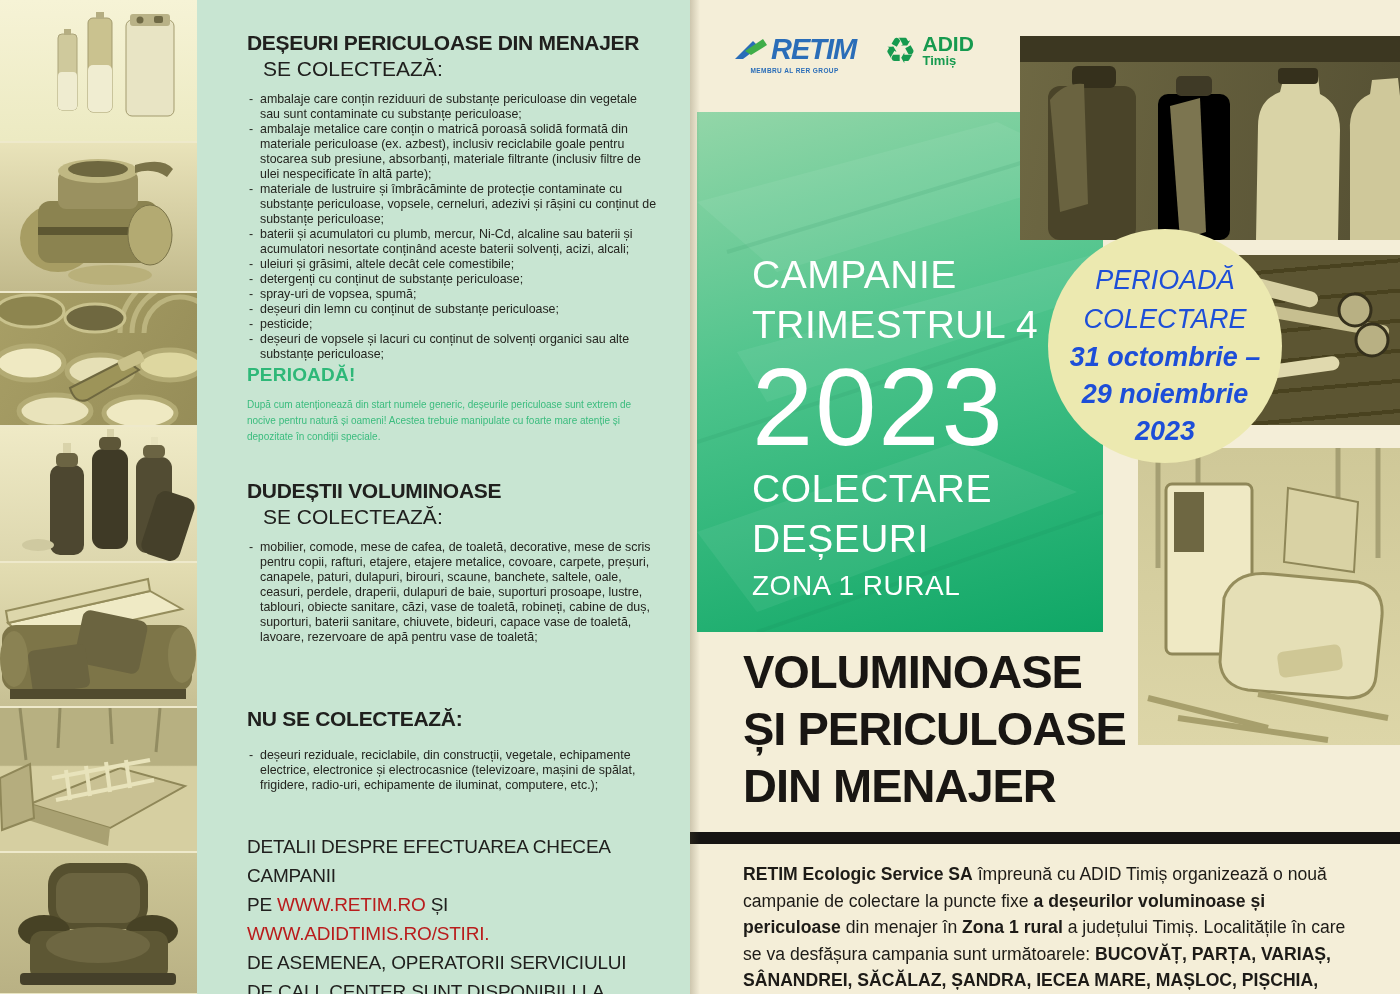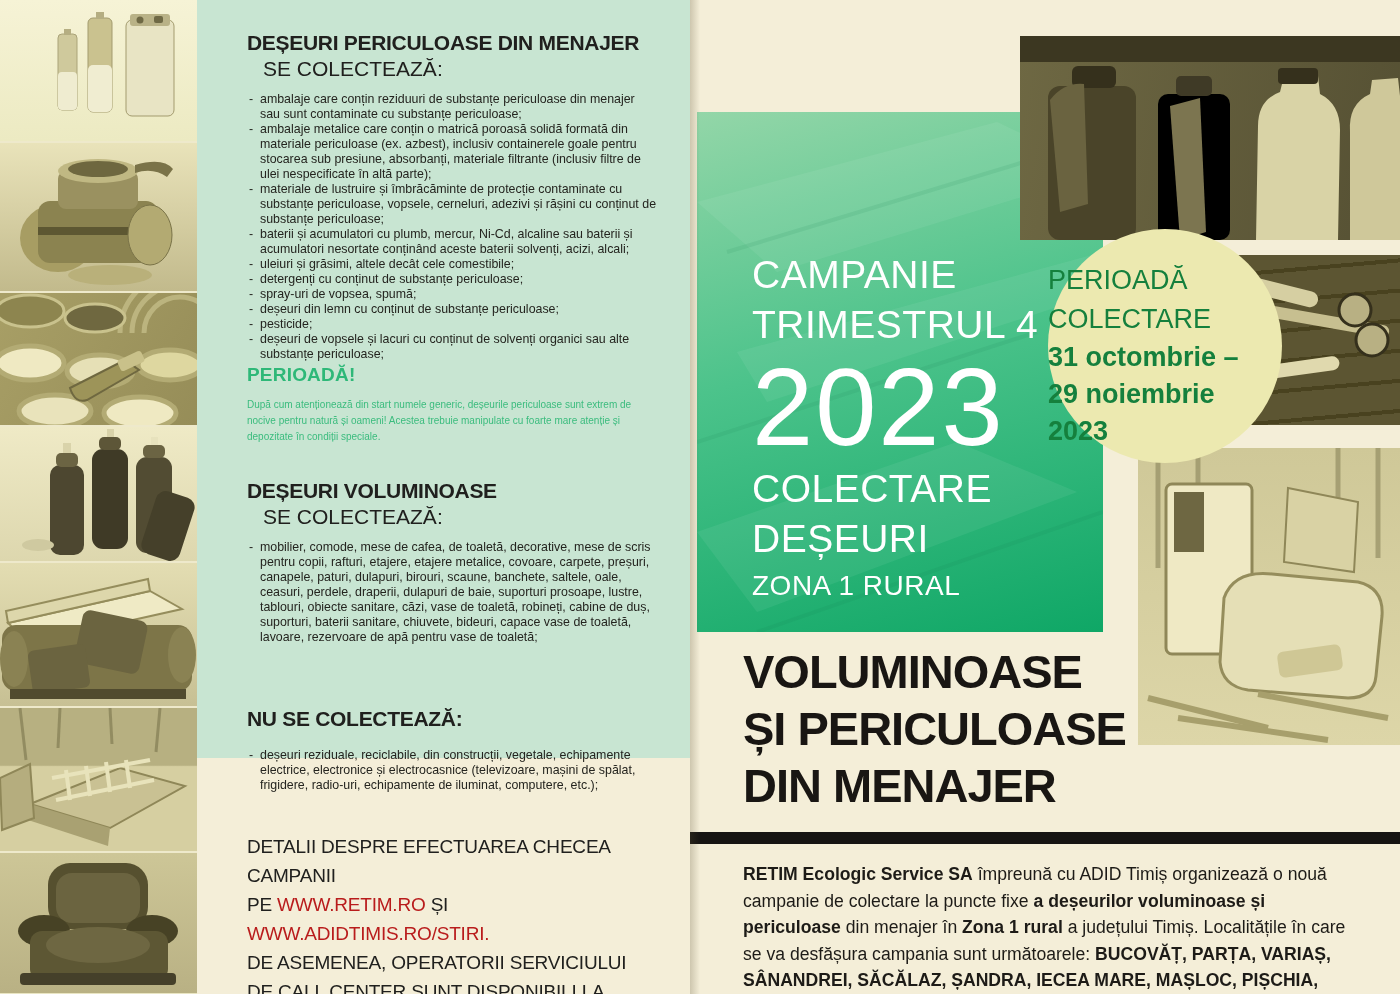--- a/index.html
+++ b/index.html
@@ -14,21 +14,21 @@
   .photo { position:relative; overflow:hidden; border-bottom:2px solid #eee9cb; }
   .photo svg { position:absolute; inset:0; }
   .ph-batteries { height:143px; background:linear-gradient(#f6f3d6,#eceac2); }
   .ph-pots      { height:150px; background:linear-gradient(#e9e3ba,#c2ba8c); }
   .ph-cans      { height:134px; background:linear-gradient(120deg,#a89f66,#968d58); }
   .ph-spray     { height:136px; background:linear-gradient(#efeac6,#ddd7ae); }
   .ph-sofa      { height:145px; background:linear-gradient(#e3ddb2,#c7c094); }
   .ph-pile      { height:145px; background:linear-gradient(#b7b081 40%,#d6cfa1 41%); }
   .ph-chair     { height:140px; background:linear-gradient(#cdc697,#b9b184); border-bottom:none; }
   
-  .mid-panel { position:absolute; left:197px; top:0; width:493px; height:758px; background:#c8e5d2; }
+  .mid-panel { position:absolute; left:197px; top:0; width:493px; height:994px; background:#c8e5d2; }
   .mid-inner { position:absolute; left:25px; right:16px; top:0; }
   .sec-title { font-size:21px; font-weight:bold; letter-spacing:-0.3px; line-height:26px; color:#20201e; }
   .sec-sub   { font-size:21px; font-weight:normal; line-height:26px; color:#20201e;margin-left:16px; }
   ul.dash { list-style:none; margin-top:10px; }
   ul.dash li { font-size:12.4px; line-height:15px; padding-left:13px; position:relative; color:#24241f; }
   ul.dash li::before { content:"-"; position:absolute; left:2px; }
   .attn-title { color:#2eb878; font-size:19px; font-weight:bold; letter-spacing:0.2px; }
   .attn-body  { color:#3bbc7e; font-size:10px; line-height:16px; margin-top:11px; }
   .details { font-size:19px; line-height:29px; letter-spacing:-0.2px; color:#20201e; }
   .details .grn { color:#b91c1c; }
@@ -56,21 +56,21 @@
   
   .green-panel { position:absolute; left:7px; top:112px; width:406px; height:520px; z-index:1;
       background:linear-gradient(165deg,#93d6a8 0%,#4cc38b 45%,#0fa766 100%); }
   .green-panel svg.texture { position:absolute; inset:0; opacity:.35; }
   .green-inner { position:absolute; left:55px; top:138px; color:#fff; }
   .camp-line { font-size:39px; line-height:50px; font-weight:normal; letter-spacing:0.5px; }
   .camp-year { font-size:110px; line-height:114px; font-weight:normal; letter-spacing:2px; }
   .camp-zone { font-size:28px; line-height:36px; margin-top:4px; letter-spacing:0.5px; }
   
   .period-badge { position:absolute; left:358px; top:229px; width:234px; height:234px; border-radius:50%;
-      background:#ece9b0; z-index:3; padding-top:32px; color:#15803d; }
+      background:#ece9b0; z-index:3; text-align:center; padding-top:32px; color:#1d4ed8;font-style:italic; }
   .pb-l { font-size:27px; line-height:39px; font-weight:normal; }
   .pb-b { font-size:27px; line-height:37px; font-weight:bold; }
   
   .main-title { position:absolute; left:53px; top:643px; z-index:2; font-size:47px; line-height:57px;
       font-weight:bold; letter-spacing:-1px; color:#191613; }
   .black-bar { position:absolute; left:0; top:832px; width:710px; height:12px; background:#161412; z-index:2; }
   .descr { position:absolute; left:53px; top:861px; width:618px; font-size:17.6px; line-height:26.5px; color:#1d1b17; z-index:2; }
   .descr b { font-weight:bold; }
 </style>
 </head>
@@ -186,40 +186,40 @@
     </svg>
   </div>
 </div>
 
 <div class="mid-panel">
   <div class="mid-inner">
     <div class="abs" style="top:30px; left:25px; right:16px;">
       <div class="sec-title">DEȘEURI PERICULOASE DIN MENAJER</div>
       <div class="sec-sub">SE COLECTEAZĂ:</div>
       <ul class="dash">
-        <li>ambalaje care conțin reziduuri de substanțe periculoase din menajer sau sunt contaminate cu substanțe periculoase;</li>
-        <li>ambalaje metalice care conțin o matrică poroasă solidă formată din materiale periculoase (ex. azbest), inclusiv containerele goale pentru stocarea sub presiune, absorbanți, materiale filtrante (inclusiv filtre de ulei nespecificate în altă parte);</li>
+        <li>ambalaje care conțin reziduuri de substanțe periculoase din vegetale sau sunt contaminate cu substanțe periculoase;</li>
+        <li>ambalaje metalice care conțin o matrică poroasă solidă formată din materiale periculoase (ex. azbest), inclusiv reciclabile goale pentru stocarea sub presiune, absorbanți, materiale filtrante (inclusiv filtre de ulei nespecificate în altă parte);</li>
         <li>materiale de lustruire și îmbrăcăminte de protecție contaminate cu substanțe periculoase, vopsele, cerneluri, adezivi și rășini cu conținut de substanțe periculoase;</li>
         <li>baterii și acumulatori cu plumb, mercur, Ni-Cd, alcaline sau baterii și acumulatori nesortate conținând aceste baterii solvenți, acizi, alcali;</li>
         <li>uleiuri și grăsimi, altele decât cele comestibile;</li>
         <li>detergenți cu conținut de substanțe periculoase;</li>
         <li>spray-uri de vopsea, spumă;</li>
         <li>deșeuri din lemn cu conținut de substanțe periculoase;</li>
         <li>pesticide;</li>
         <li>deșeuri de vopsele și lacuri cu conținut de solvenți organici sau alte substanțe periculoase;</li>
       </ul>
     </div>
 
     <div class="abs" style="top:364px; left:25px; right:16px;">
       <div class="attn-title">PERIOADĂ!</div>
       <div class="attn-body">După cum atenționează din start numele generic, deșeurile periculoase sunt extrem de nocive pentru natură și oameni! Acestea trebuie manipulate cu foarte mare atenție și depozitate în condiții speciale.</div>
     </div>
 
     <div class="abs" style="top:478px; left:25px; right:16px;">
-      <div class="sec-title">DEȘEURI VOLUMINOASE</div>
+      <div class="sec-title">DUDEȘTII VOLUMINOASE</div>
       <div class="sec-sub">SE COLECTEAZĂ:</div>
       <ul class="dash">
         <li>mobilier, comode, mese de cafea, de toaletă, decorative, mese de scris pentru copii, rafturi, etajere, etajere metalice, covoare, carpete, preșuri, canapele, paturi, dulapuri, birouri, scaune, banchete, saltele, oale, ceasuri, perdele, draperii, dulapuri de baie, suporturi prosoape, lustre, tablouri, obiecte sanitare, căzi, vase de toaletă, robineți, cabine de duș, suporturi, baterii sanitare, chiuvete, bideuri, capace vase de toaletă, lavoare, rezervoare de apă pentru vase de toaletă;</li>
       </ul>
     </div>
 
     <div class="abs" style="top:706px; left:25px; right:16px;">
       <div class="sec-title">NU SE COLECTEAZĂ:</div>
       <ul class="dash" style="margin-top:16px;">
         <li>deșeuri reziduale, reciclabile, din construcții, vegetale, echipamente electrice, electronice și electrocasnice (televizoare, mașini de spălat, frigidere, radio-uri, echipamente de iluminat, computere, etc.);</li>
@@ -232,20 +232,39 @@
       <span>DE ASEMENEA, OPERATORII SERVICIULUI</span><br>
       <span>DE CALL CENTER SUNT DISPONIBILI LA NUMĂRUL</span><br>
       <br>
       
     </div>
   </div>
 </div>
 
 <div class="right-panel">
 
+  <div class="logo-row">
+    <div class="retim-logo">
+      <div class="retim-main">
+        <svg width="36" height="26" viewBox="0 0 36 26">
+          <path d="M2 22 L20 4 L26 10 L10 22 Z" fill="#2a6db8"></path>
+          <path d="M12 14 L30 2 L34 8 L18 18 Z" fill="#3fae49"></path>
+        </svg>
+        <span class="retim-text">RETIM</span>
+      </div>
+      <span class="retim-tag">MEMBRU AL RER GROUP</span>
+    </div>
+    <div class="adid-logo">
+      <span class="recycle-glyph">♻</span>
+      <span class="adid-text-col">
+        <span class="adid-name">ADID</span>
+        <span class="adid-sub">Timiș</span>
+      </span>
+    </div>
+  </div>
 
   <div class="rp-photo rp-bottles">
     <svg width="380" height="204" viewBox="0 0 380 204">
       <rect x="0" y="0" width="380" height="26" fill="#3c3721"></rect>
       <g>
         <rect x="28" y="50" width="88" height="154" rx="12" fill="#4a4429"></rect>
         <rect x="52" y="30" width="44" height="22" rx="6" fill="#35301c"></rect>
         <path d="M30 64 q14 -18 34 -16 l4 120 -28 8z" fill="#6a6340"></path>
         <rect x="138" y="58" width="72" height="146" rx="10" fill="#55503          3"></rect>
         <rect x="156" y="40" width="36" height="20" rx="5" fill="#3f3a26"></rect>

